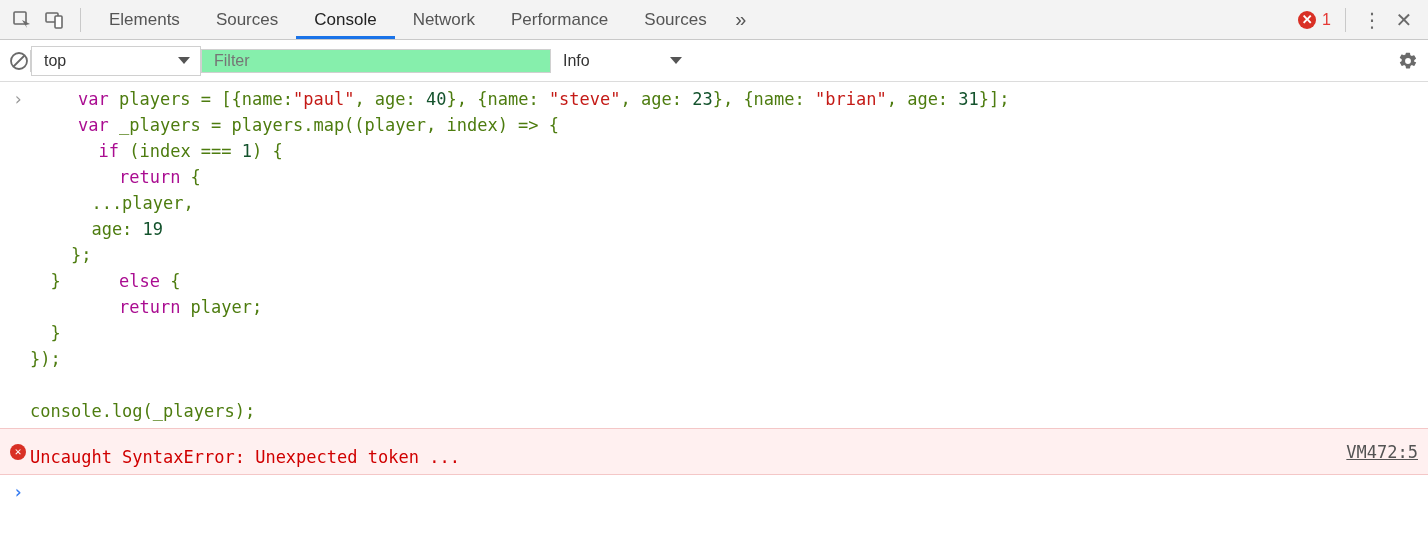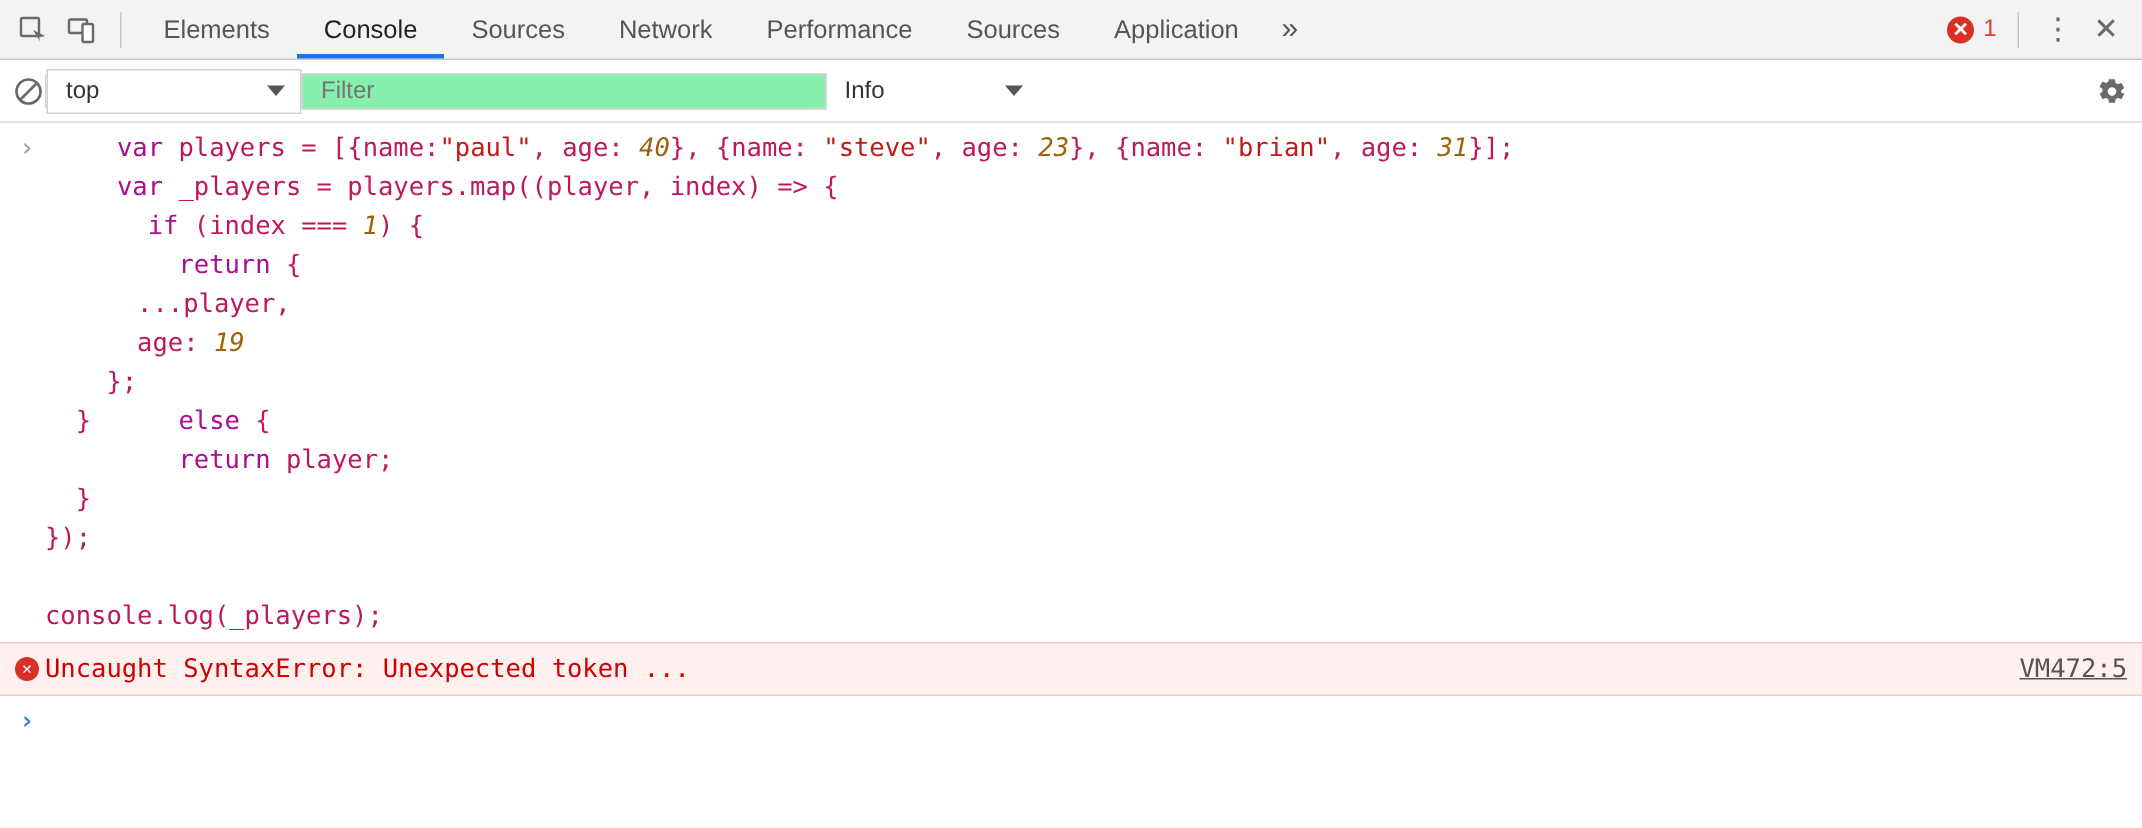--- a/index.html
+++ b/index.html
@@ -163,22 +163,22 @@
   .prompt {
     display: flex;
     padding: 4px 10px 4px 6px;
   }
   .prompt .gutter {
     width: 24px; text-align: center; color: #367cf1; font-weight: bold;
   }
   
   .kw  { color: #aa0d91; margin-left: 48px; }  
   .str { color: #c41a16; }  
-  .num { color: #a16207; font-style: italic; }  
-  .plain { color: #be185d; }
+  .num { color: #14532d; }  
+  .plain { color: #4d7c0f; }
   .caret {
     width:0; height:0;
     border-left: 6px solid transparent;
     border-right: 6px solid transparent;
     border-top: 7px solid #555;
     display:inline-block;
   }
 </style>
 </head>
 <body>
@@ -193,37 +193,34 @@
   <div class="iconbtn">
     <svg width="20" height="20" viewBox="0 0 20 20" fill="none" stroke="#6a6a6a" stroke-width="1.6">
       <rect x="2" y="3" width="12" height="9" rx="1"></rect>
       <rect x="11" y="6" width="7" height="12" rx="1" fill="#fff"></rect>
     </svg>
   </div>
   <div class="vsep"></div>
   <div class="tab">
       <span>Elements</span>
     </div>
+  <div class="tab">
+      <span>Sources</span>
+    </div>
   <div class="tab active">
       <span>Console</span>
     </div>
   <div class="tab">
+      <span>Network</span>
+    </div>
+  <div class="tab">
+      <span>Performance</span>
+    </div>
+  <div class="tab">
       <span>Sources</span>
-    </div>
-  <div class="tab">
-      <span>Network</span>
-    </div>
-  <div class="tab">
-      <span>Performance</span>
-    </div>
-  <div class="tab">
-      <span>Sources</span>
-    </div>
-  <div class="tab">
-      <span>Application</span>
     </div>
   <div class="iconbtn" style="font-size:20px;color:#555;">»</div>
   <div class="spacer"></div>
   <div class="errorcount">
     <span class="dot">✕</span>
     <span>1</span>
   </div>
   <div class="vsep"></div>
   <div class="iconbtn" style="font-size:20px;line-height:0;">⋮</div>
   <div class="iconbtn" style="font-size:20px;">✕</div>
@@ -271,21 +268,21 @@
 <span class="plain">  }</span>
 <span class="plain">});</span>
 <span class="plain"></span>
 <span class="plain">console.log(_players);</span></div>
   </div>
 
   <div class="entry error">
     <div class="gutter">
         <span class="xdot">✕</span>
       </div>
-    <div class="body" style="flex:1;">Uncaught SyntaxError: Unexpected token ...</div>
+    <div class="body" style="flex:1;margin-top:11px;">Uncaught SyntaxError: Unexpected token ...</div>
     <div class="link">VM472:5</div>
   </div>
 
   <div class="prompt">
     <div class="gutter">›</div>
     <div class="body"></div>
   </div>
 </div>
 
 </body></html>

